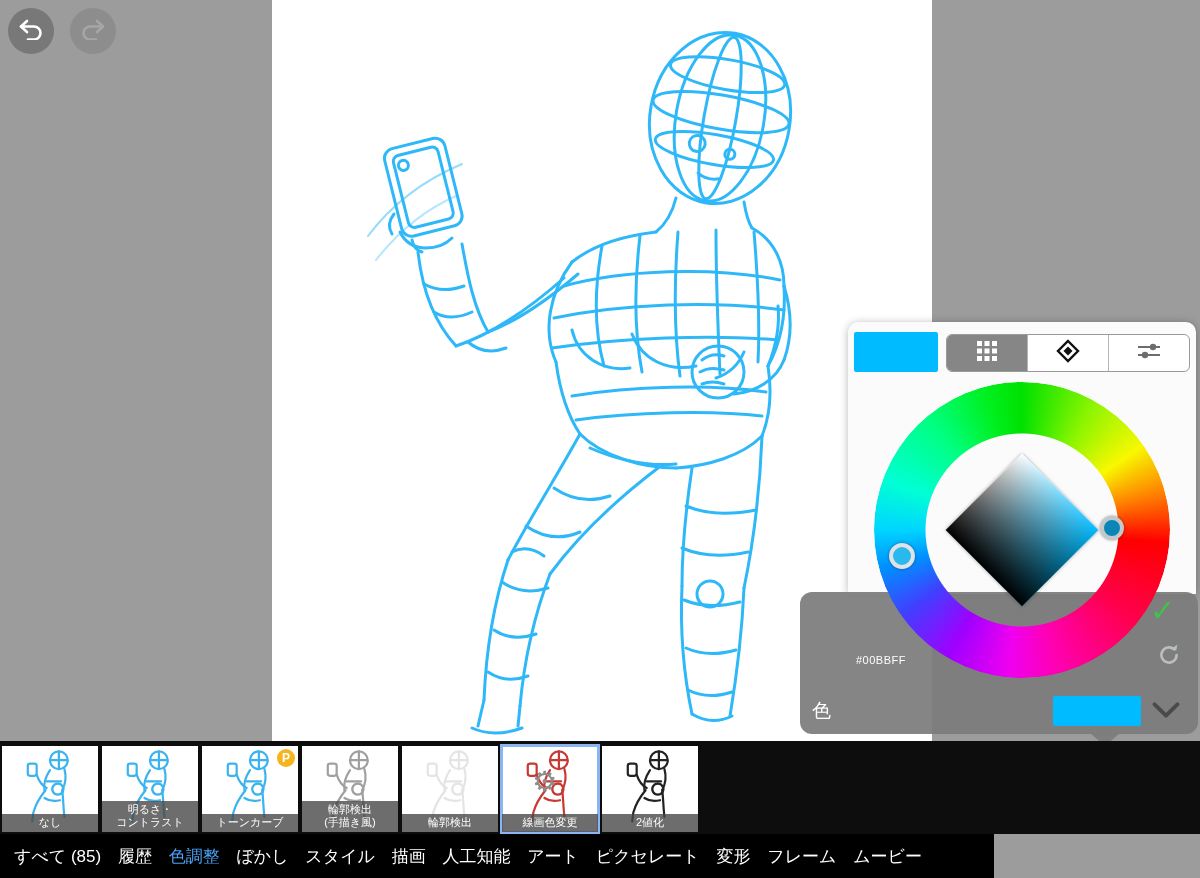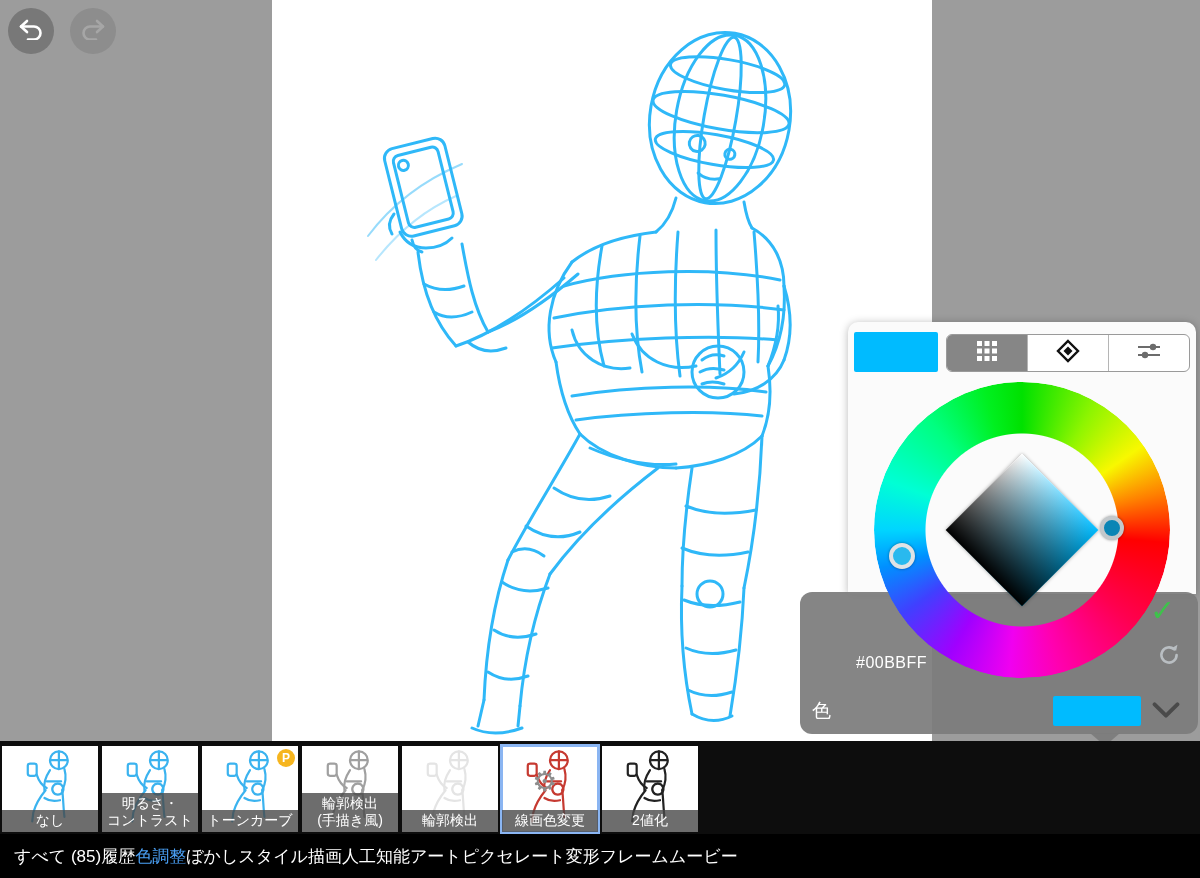--- a/index.html
+++ b/index.html
@@ -39,41 +39,41 @@
     -webkit-mask:radial-gradient(circle,transparent 0 96px,#000 97px);
     mask:radial-gradient(circle,transparent 0 96px,#000 97px);}
   .diamond{position:absolute;left:50%;top:50%;width:108px;height:108px;
     transform:translate(-50%,-50%) rotate(45deg);
     background-image:linear-gradient(to bottom,rgba(0,0,0,0),#000),linear-gradient(to right,#ffffff,#00bbff);
     box-shadow:0 0 4px rgba(0,0,0,.35);}
   .ring-handle{position:absolute;left:15px;top:161px;width:26px;height:26px;border-radius:50%;
     box-sizing:border-box;border:4px solid #dfe3e6;background:#29b9ee;box-shadow:0 0 3px rgba(0,0,0,.4);}
   .diamond-handle{position:absolute;left:226px;top:134px;width:24px;height:24px;border-radius:50%;
     box-sizing:border-box;border:4px solid #c3c8cb;background:#0b85b5;box-shadow:0 0 3px rgba(0,0,0,.4);}
-  .hex-label{position:absolute;left:856px;top:654px;color:#ffffff;font-size:16px;letter-spacing:.5px;}
+  .hex-label{position:absolute;left:856px;top:654px;color:#ffffff;font-size:11px;letter-spacing:.5px;}
   .check-icon{position:absolute;left:1150px;top:596px;color:#3ec24b;font-size:30px;font-weight:bold;line-height:1;}
   .refresh-icon{position:absolute;left:1156px;top:642px;}
   .color-row-label{position:absolute;left:812px;top:698px;color:#ffffff;font-size:19px;}
   .color-row-swatch{position:absolute;left:1053px;top:696px;width:88px;height:30px;border-radius:2px;}
   .color-row-chevron{position:absolute;left:1152px;top:702px;}
   
   .filmstrip{position:absolute;left:0;top:741px;width:1200px;height:93px;background:#0d0d0d;
     display:flex;align-items:flex-start;gap:4px;padding:5px 0 0 2px;box-sizing:border-box;}
   .thumb{position:relative;width:96px;height:86px;background:#ffffff;flex:none;overflow:hidden;}
   .thumb.sel{outline:3px solid #8ab5f2;outline-offset:-1px;}
   .thumb-art{position:absolute;left:8px;top:2px;width:80px;height:80px;}
   .thumb-label{position:absolute;left:0;right:0;bottom:0;background:rgba(72,72,72,.8);
-    color:#fff;font-size:14px;line-height:1.2;text-align:center;white-space:pre-line;padding:2px 0 3px;}
+    color:#fff;font-size:11px;line-height:1.2;text-align:center;white-space:pre-line;padding:2px 0 3px;}
   .p-badge{position:absolute;right:3px;top:3px;width:18px;height:18px;border-radius:50%;
     background:#f6b51e;color:#fff;font-size:12px;font-weight:bold;display:flex;
     align-items:center;justify-content:center;}
   .thumb-gear{position:absolute;left:30px;top:22px;color:#8d8d8d;font-size:28px;line-height:1;}
   
-  .bottombar{position:absolute;left:0;top:834px;width:1200px;height:44px;background:#000;
-    display:flex;align-items:center;
+  .bottombar{position:absolute;left:0;top:834px;width:994px;height:44px;background:#000;
+    display:flex;align-items:center;justify-content:space-between;
     padding:0 72px 0 14px;box-sizing:border-box;}
   .btab{color:#ffffff;font-size:17px;white-space:nowrap;}
   .btab.active{color:#4aa0f5;}
 </style>
 </head>
 <body>
 
 <svg width="0" height="0" style="position:absolute">
   <symbol id="minifig" viewBox="0 0 60 72">
     <g fill="none" stroke="currentColor" stroke-width="2" stroke-linecap="round">

